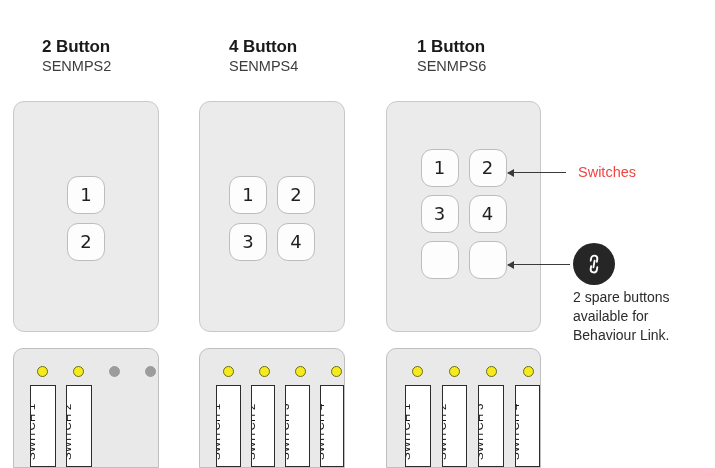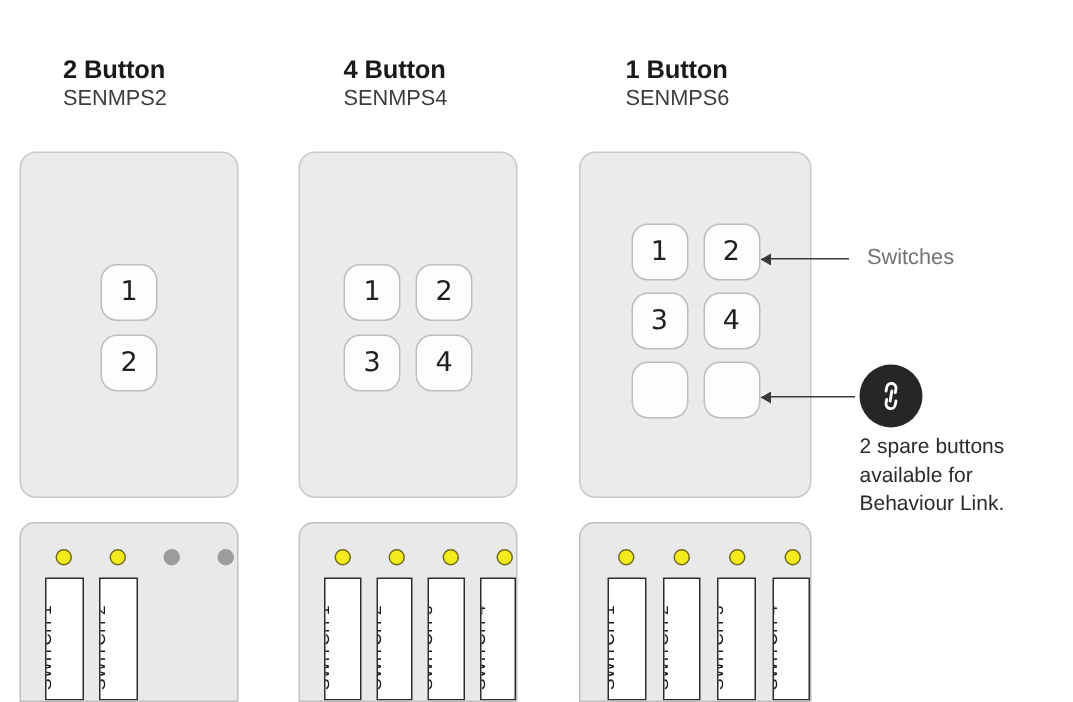--- a/index.html
+++ b/index.html
@@ -90,21 +90,21 @@
     white-space:nowrap;
     font-size:11.5px;
     letter-spacing:0.2px;
     color:#1a1a1a;
     margin-left:-6px;
   }
 
   
   .anno-label{
     position:absolute;
-    font-size:14.5px;color:#737373;white-space:nowrap;line-height:1;
+    font-size:14.5px;color:#ef4444;white-space:nowrap;line-height:1;
   }
   .anno-para{
     position:absolute;
     font-size:14px;color:#2b2b2b;line-height:19px;
     width:145px;
   }
   .leader{position:absolute;height:1px;background:#3a3a3a;}
   .leader::before{
     content:"";position:absolute;left:-1px;top:-3.5px;
     width:0;height:0;

